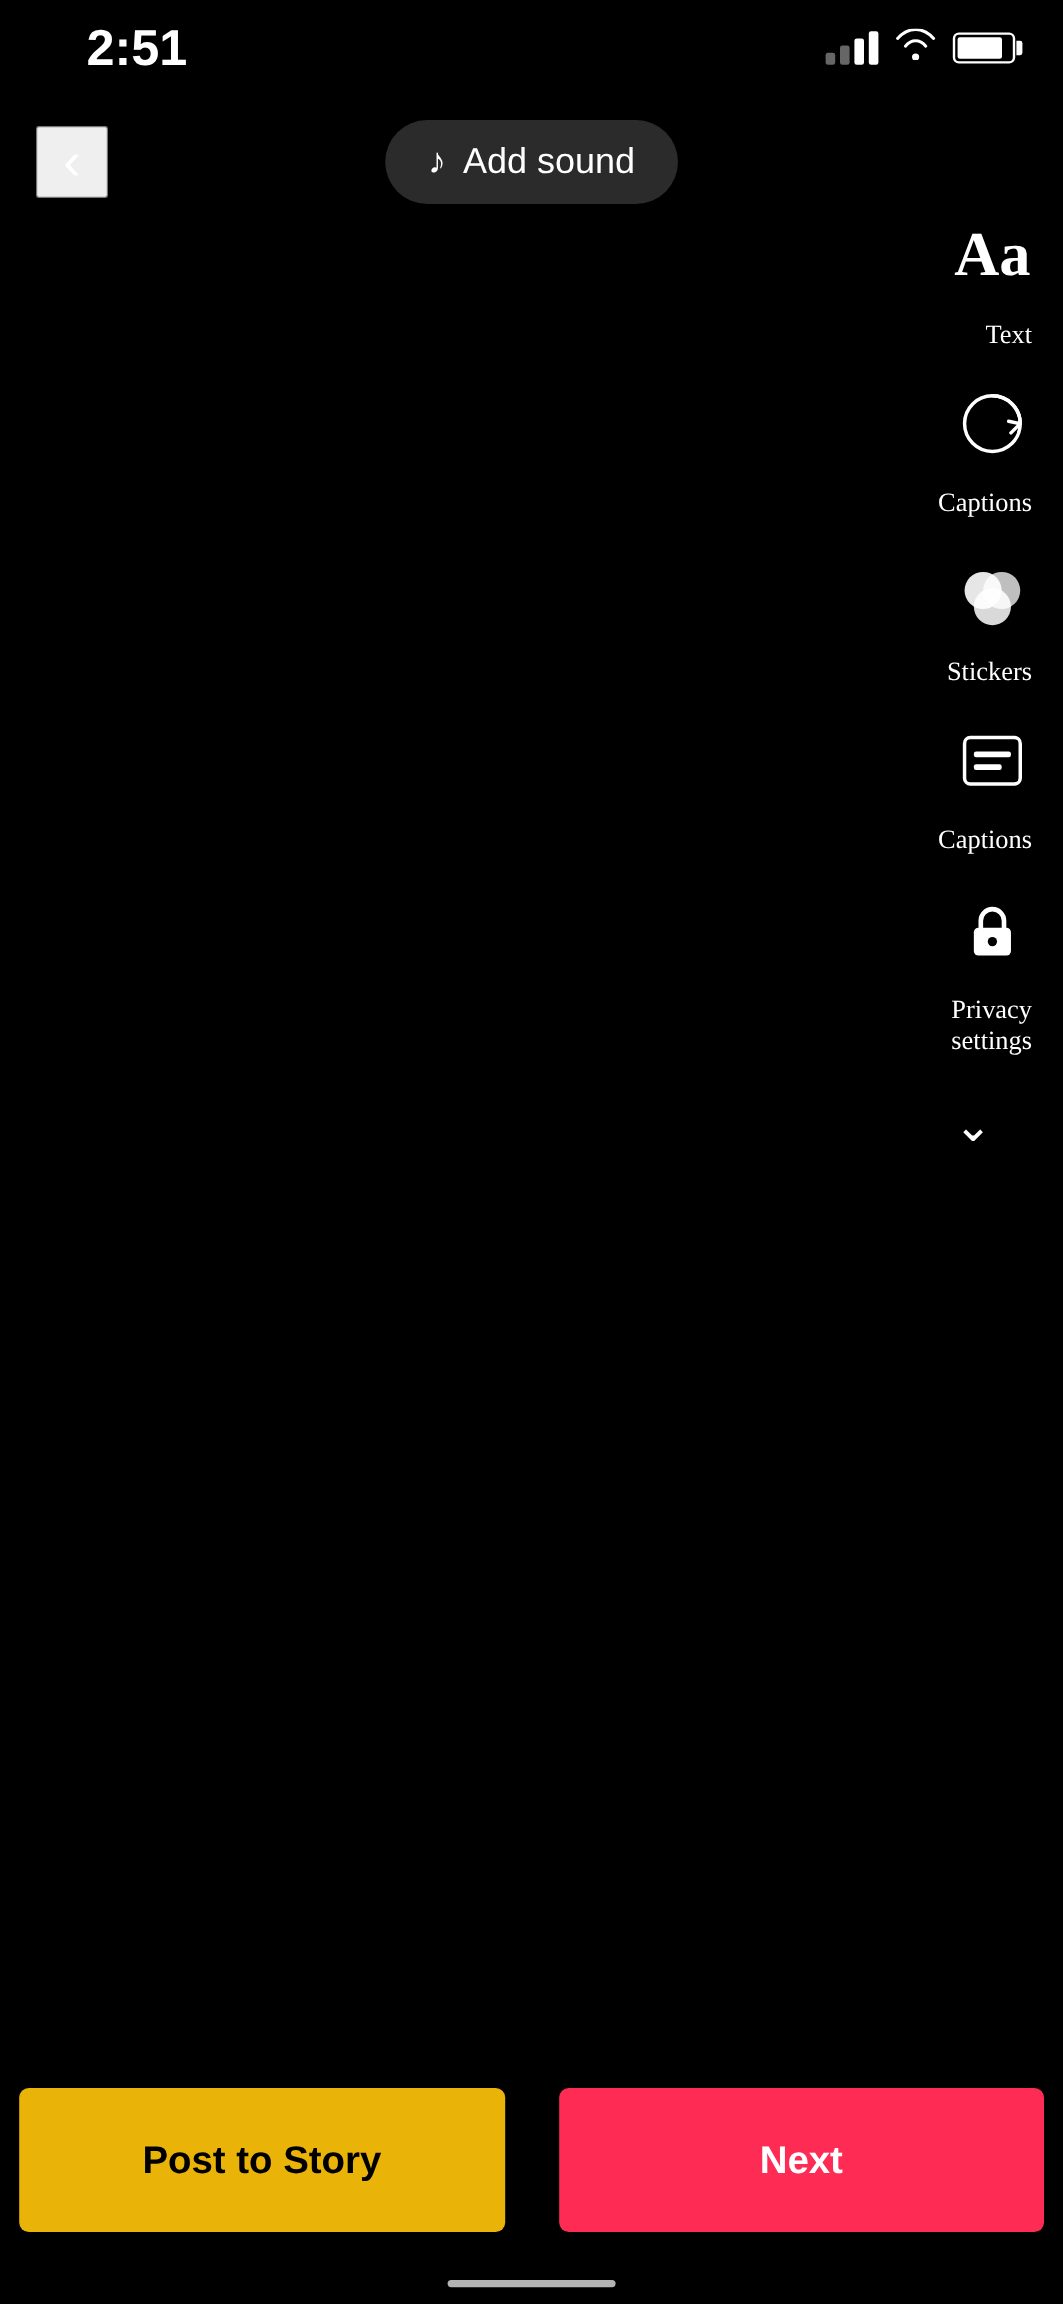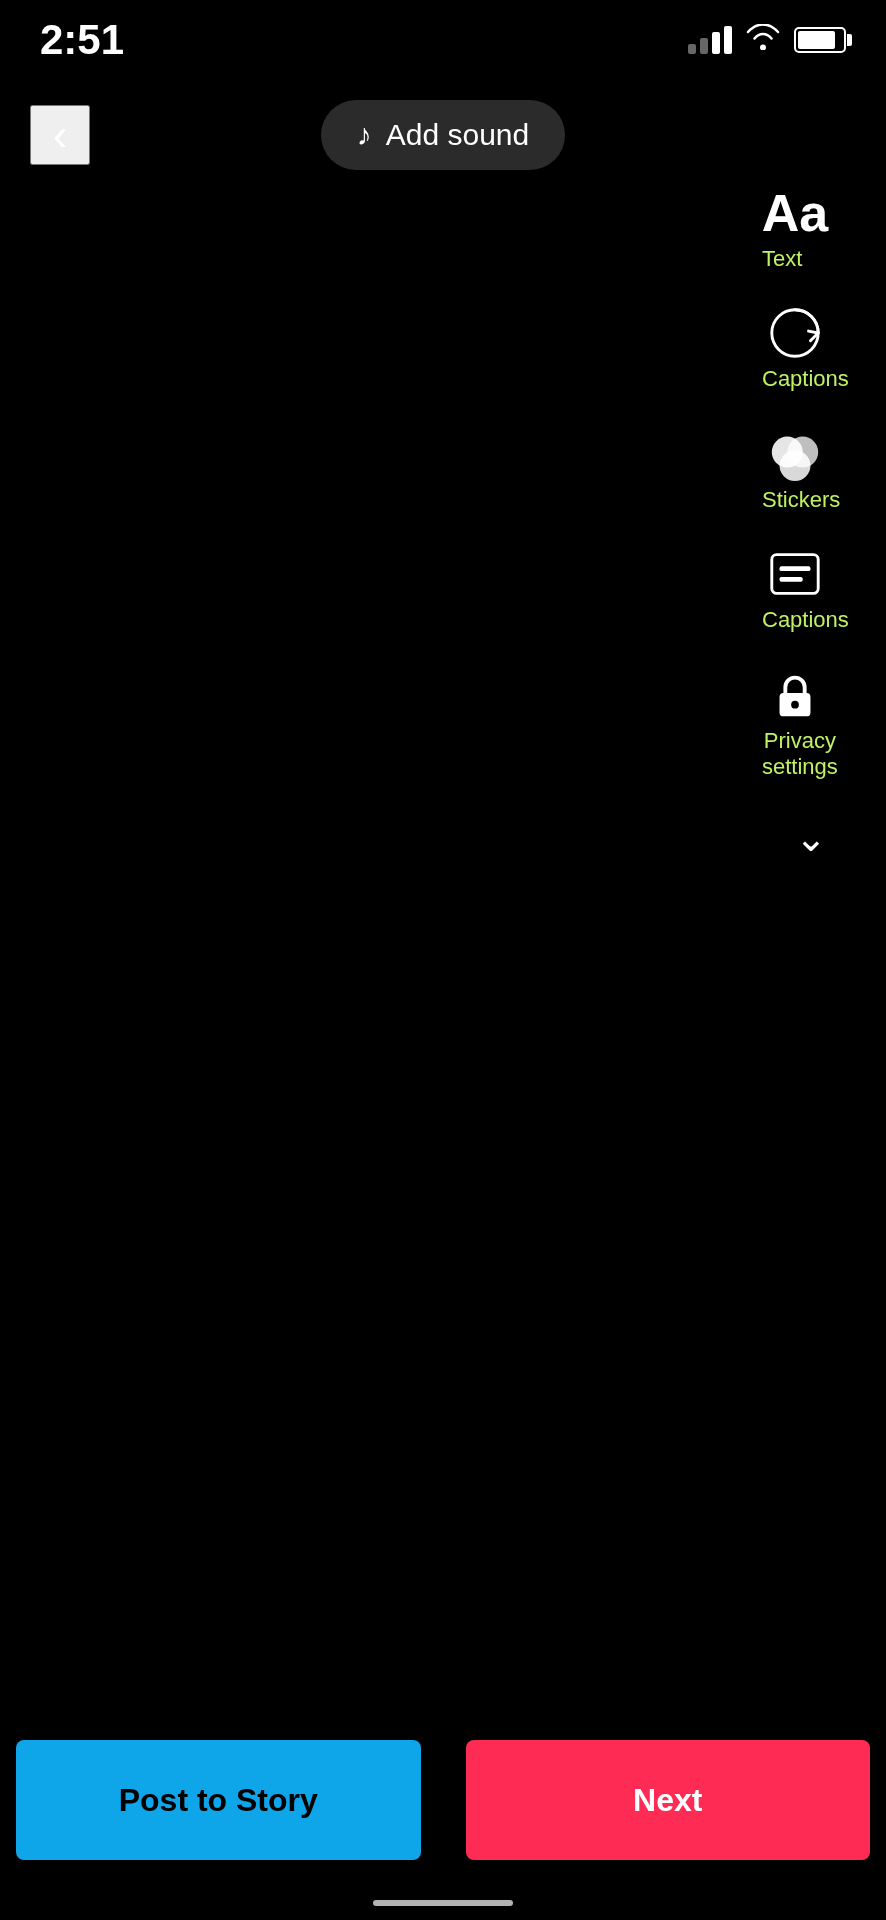--- a/index.html
+++ b/index.html
@@ -26,20 +26,21 @@
       align-items: center;
       justify-content: space-between;
       padding: 0 40px;
       z-index: 10;
     }
 
     .status-time {
       font-size: 42px;
       font-weight: 700;
       color: #fff;
+      margin-left: 32px;
     }
 
     .status-icons {
       display: flex;
       align-items: center;
       gap: 14px;
     }
 
     .signal-bars {
       display: flex;
@@ -149,38 +150,39 @@
       display: flex;
       flex-direction: column;
       align-items: center;
       gap: 8px;
       z-index: 10;
     }
 
     .tool-item {
       display: flex;
       flex-direction: column;
-      align-items: flex-start;
-      gap: 0;
+      align-items: flex-end;
+      gap: 20px;
       padding: 10px 6px;
       cursor: pointer;
       width: 110px;
+      font-family: Liberation Serif, serif;
     }
 
     .tool-icon {
       width: 66px;
       height: 66px;
       display: flex;
       align-items: center;
       justify-content: center;
     }
 
     .tool-label {
       font-size: 22px;
-      color: #bef264;
+      color: #ffffff;
       text-align: center;
       line-height: 1.2;
       font-weight: 400;
     }
 
     
     .text-tool-icon {
       font-size: 52px;
       font-weight: 700;
       color: #fff;
@@ -213,21 +215,21 @@
       right: 0;
       display: flex;
       height: 120px;
       padding: 0 16px;
       gap: 12px;
       z-index: 10;
     }
 
     .post-to-story-btn {
       flex: 1;
-      background: #0ea5e9;
+      background: #eab308;
       border: none;
       border-radius: 8px;
       font-size: 32px;
       font-weight: 600;
       color: #000;
       cursor: pointer;
       display: flex;
       align-items: center;
       justify-content: center;
     }

